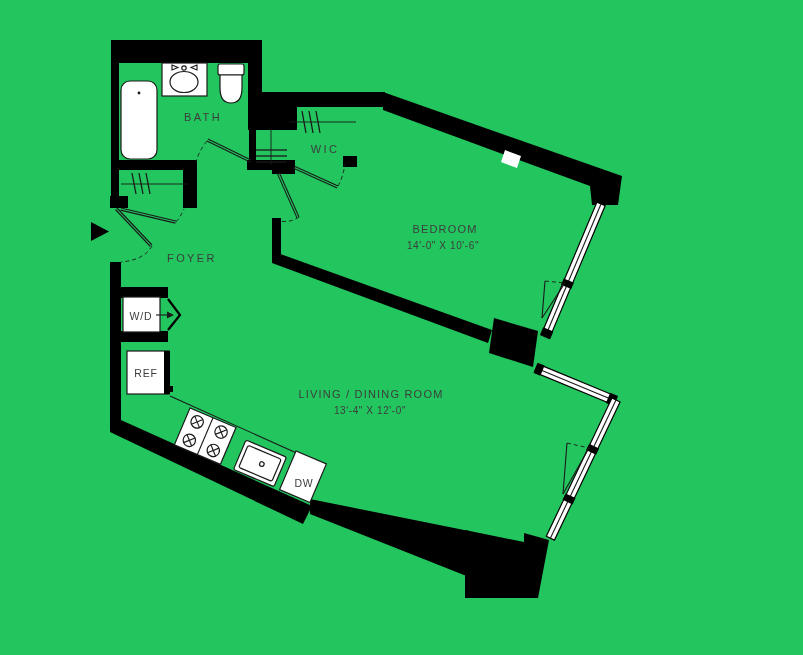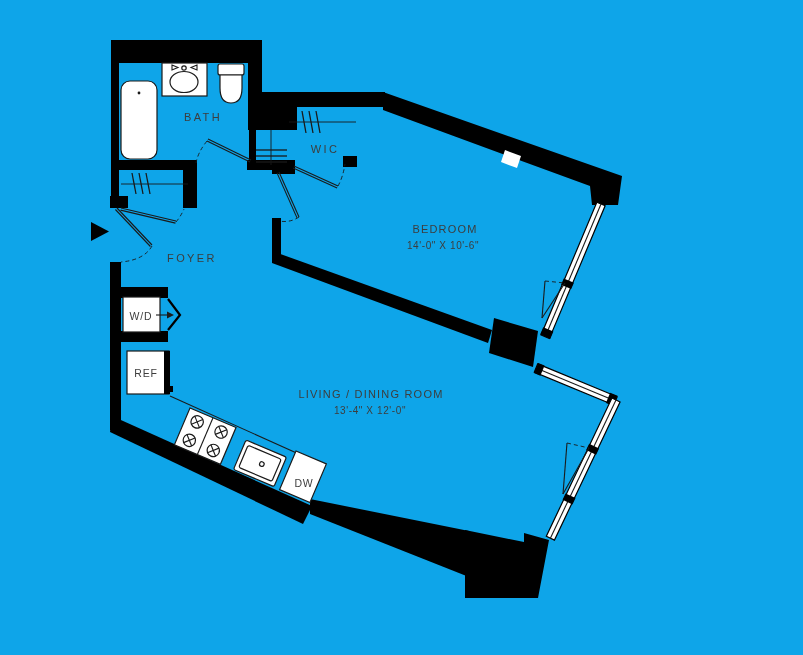--- a/index.html
+++ b/index.html
@@ -1,16 +1,16 @@
 <!DOCTYPE html>
 <html><head>
 <meta charset="utf-8">
 <style>
   html,body{margin:0;padding:0;background:#ffffff;}
-  .page{position:relative;width:803px;height:655px;background:#0ea5e9;overflow:hidden;
+  .page{position:relative;width:803px;height:655px;background:#22c55e;overflow:hidden;
         font-family:"Liberation Sans", sans-serif;}
   svg{display:block;}
   .wall{fill:#000000;stroke:none;}
   .thinline{stroke:#1a1a1a;stroke-width:1.1;fill:none;}
   .fixture{fill:#ffffff;stroke:#1a1a1a;stroke-width:1.2;}
   .glass{fill:#ffffff;stroke:#000000;stroke-width:1.2;}
   .mullion{fill:#000000;}
   .leaf{stroke:#1a1a1a;stroke-width:1.1;fill:none;}
   .swing{stroke:#1a1a1a;stroke-width:0.9;fill:none;stroke-dasharray:4 3;}
   .dashed{stroke:#1a1a1a;stroke-width:0.9;fill:none;stroke-dasharray:4 3;}

